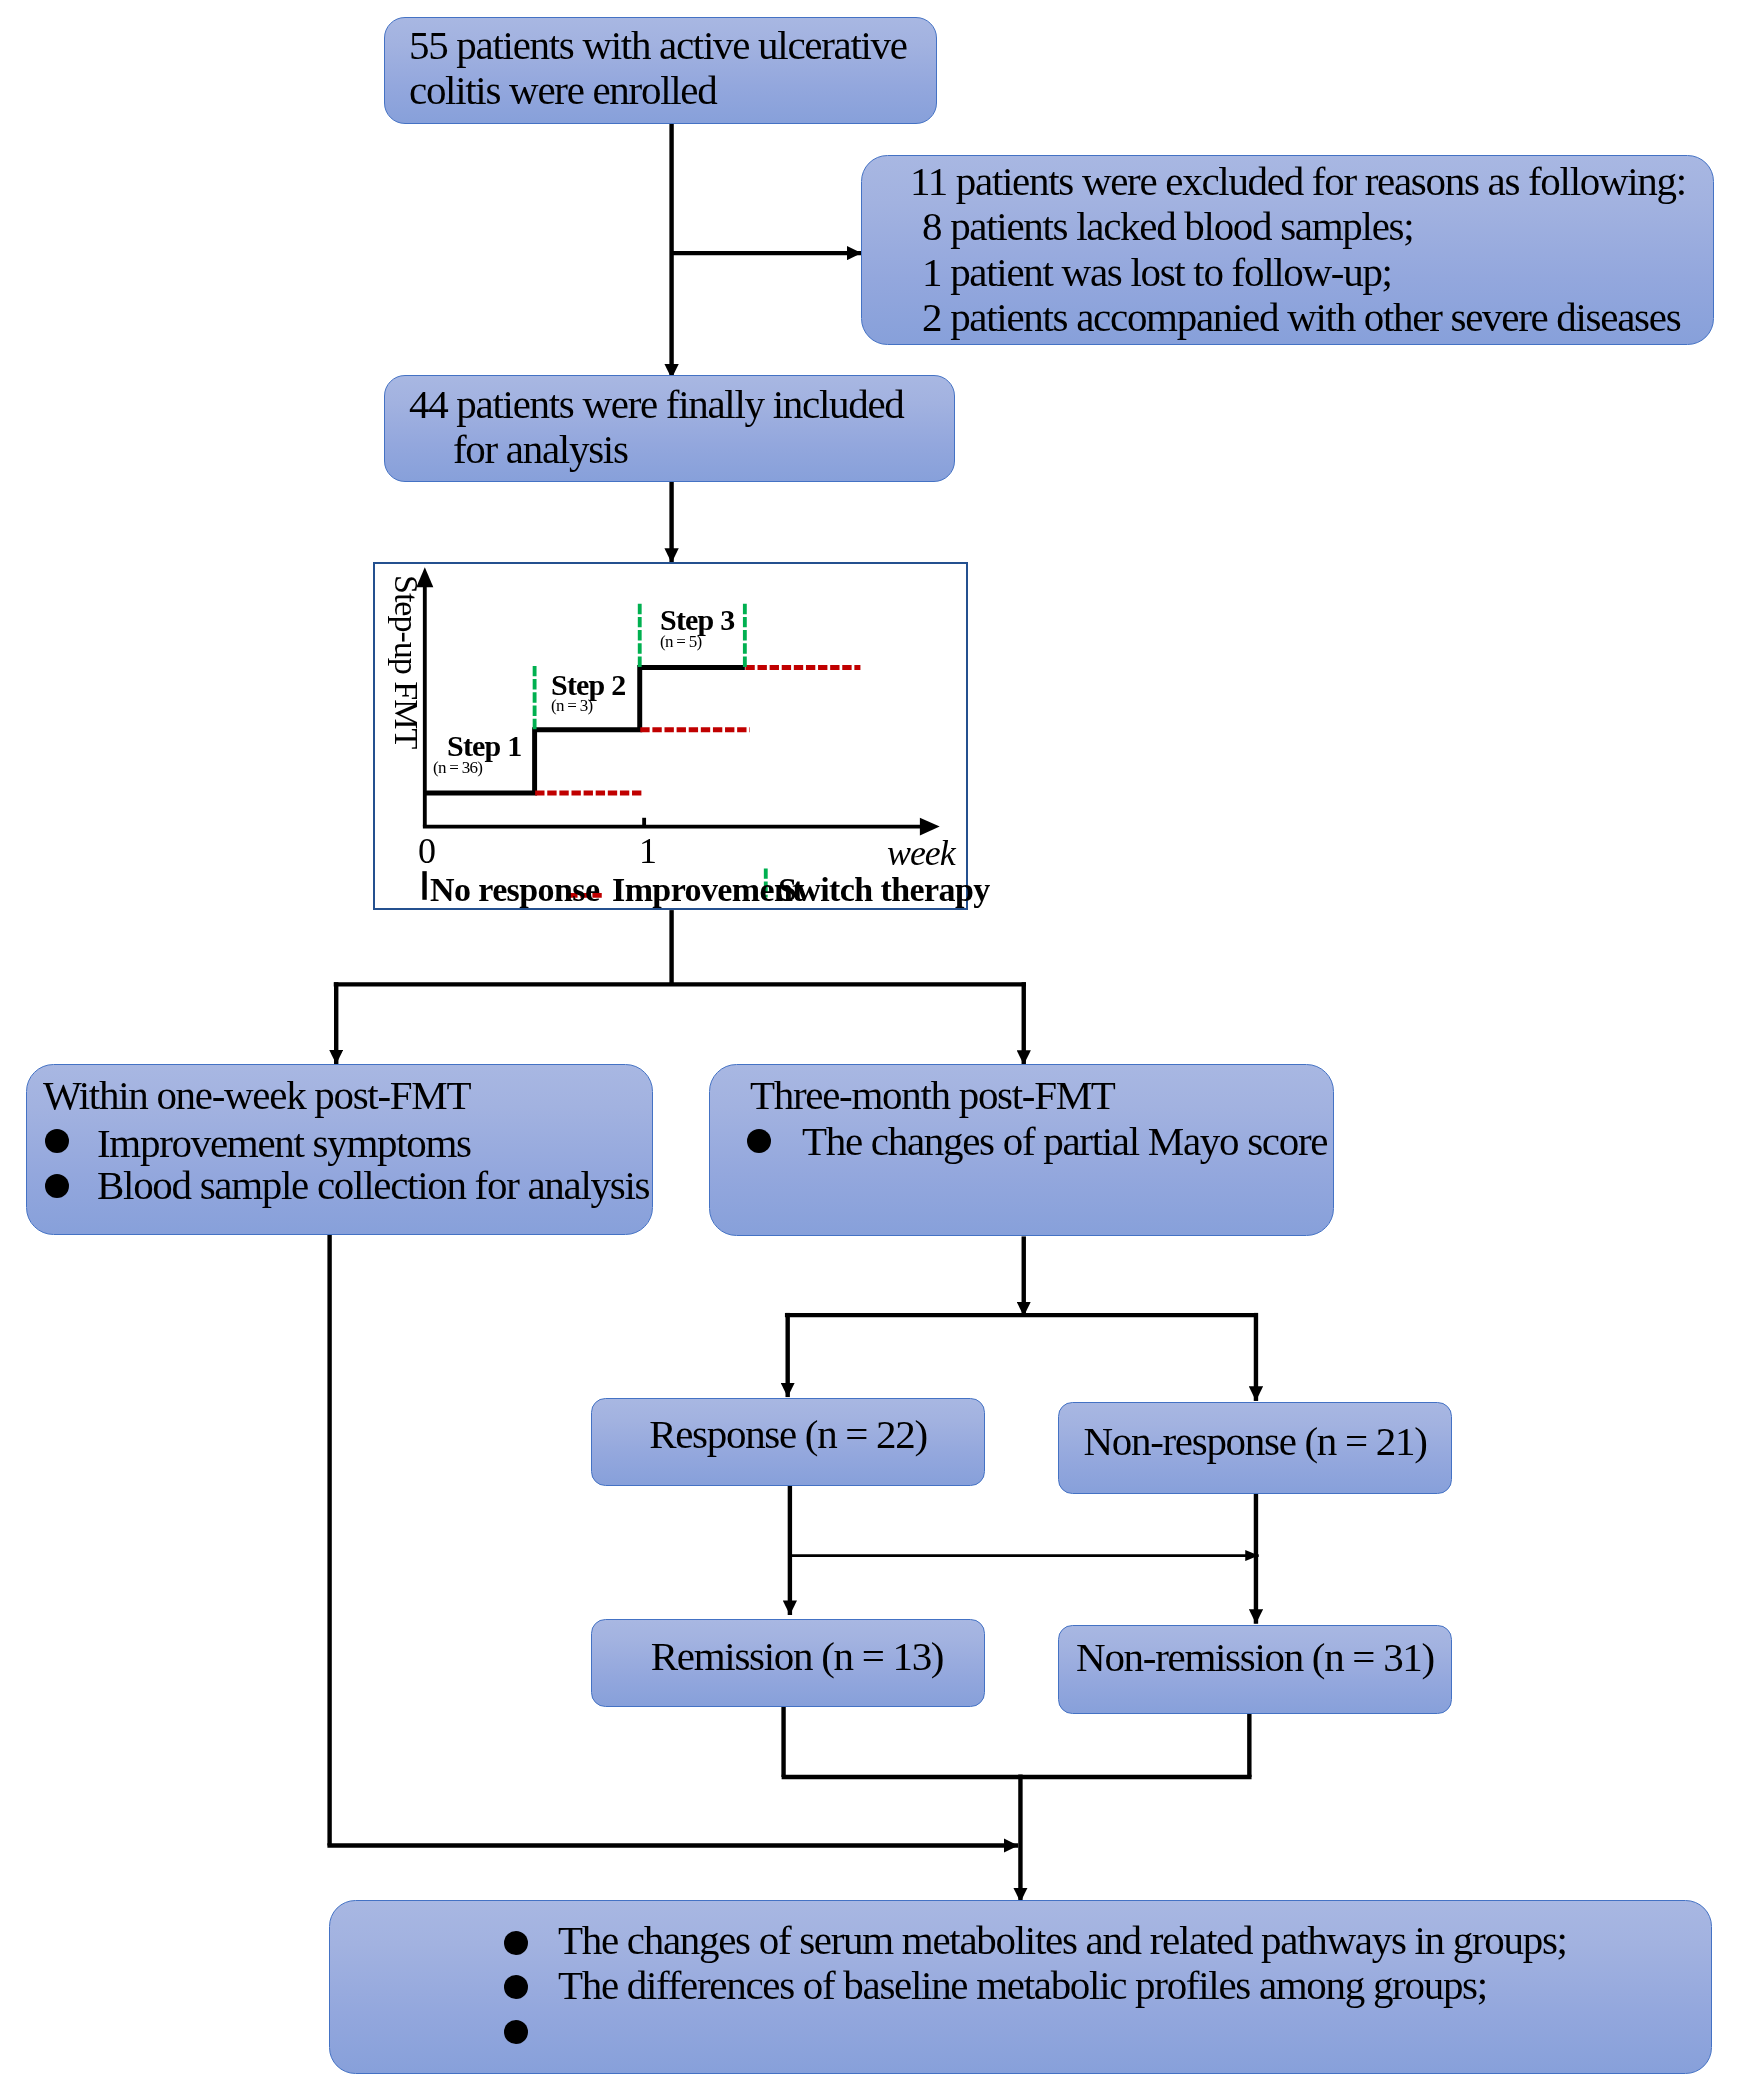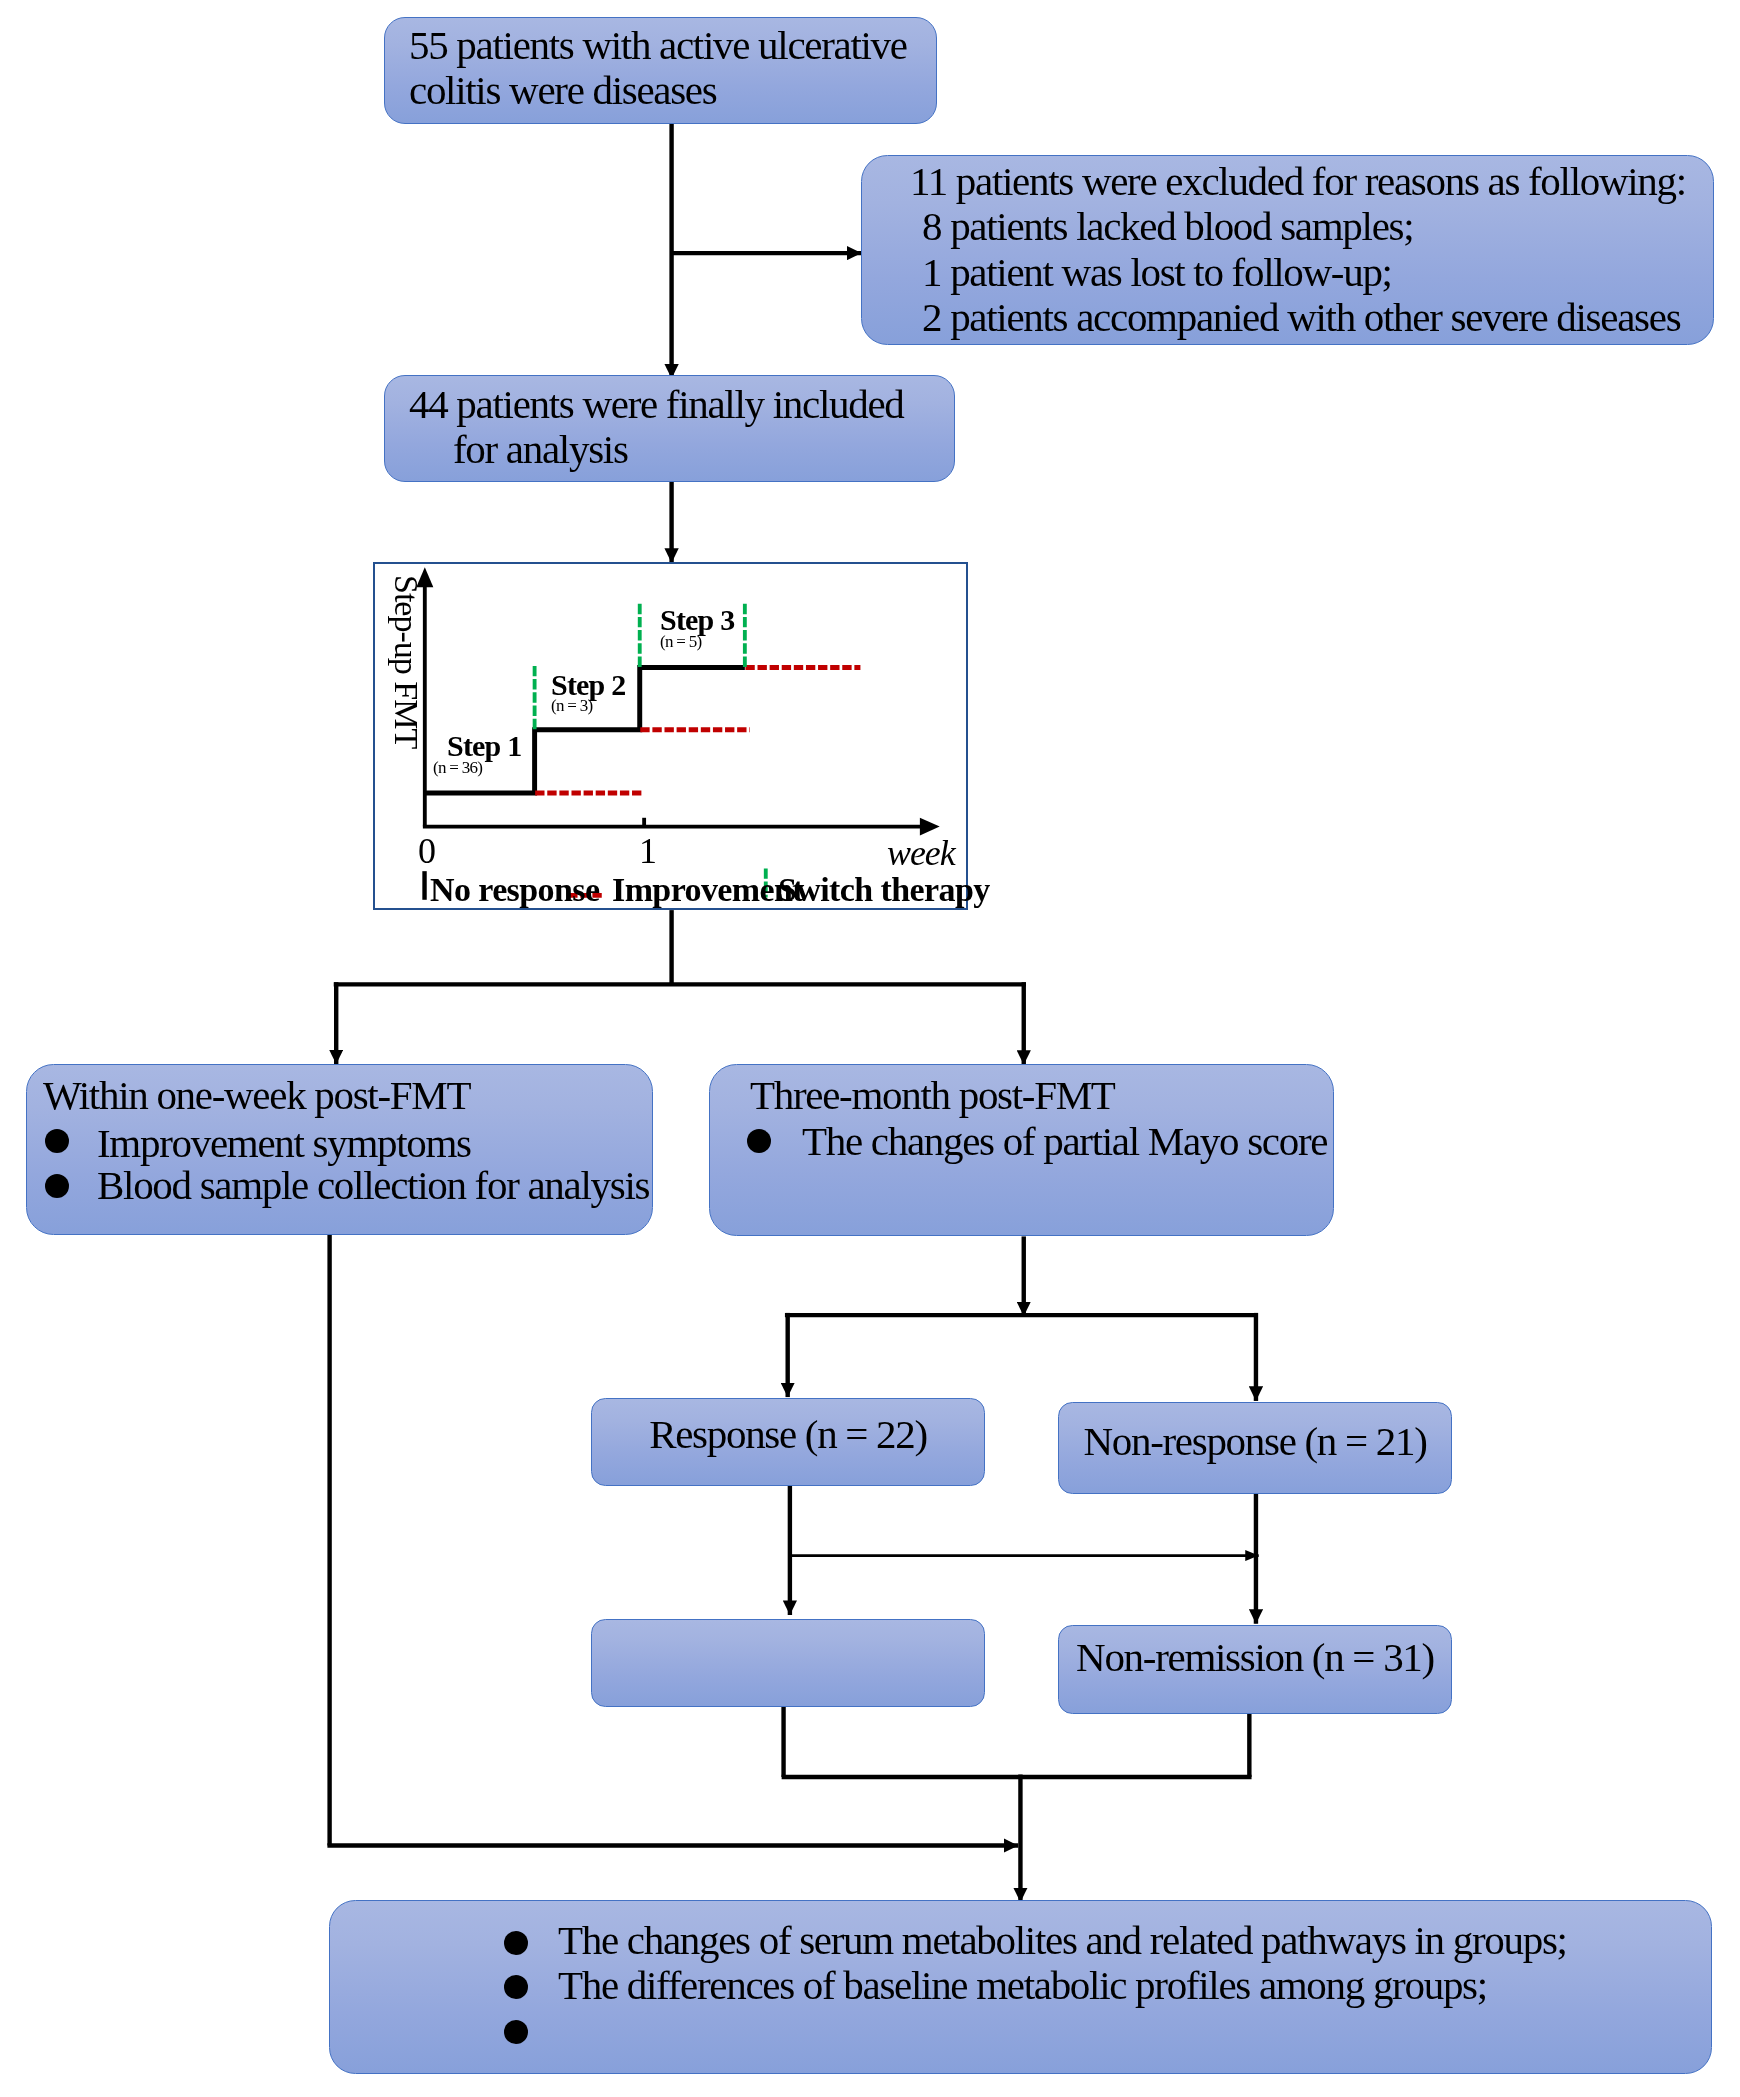--- a/index.html
+++ b/index.html
@@ -74,21 +74,21 @@
     <path d="M1854,3225 L1854,3457" marker-end="url(#ah)"></path>
 
     <path d="M598.5,2244 L598.5,3354"></path>
     <path d="M594.5,3354 L1850,3354" marker-end="url(#ah)"></path>
   </g>
 </svg>
 
 <div class="box" style="left:384px;top:16.5px;width:553px;height:107px;border-radius:21px;">
 </div>
 <div class="txt" style="left:409px;top:25px;">55 patients with active ulcerative</div>
-<div class="txt" style="left:409px;top:70px;">colitis were diseases</div>
+<div class="txt" style="left:409px;top:70px;">colitis were enrolled</div>
 
 <div class="box" style="left:861px;top:155px;width:853px;height:190px;border-radius:26.4px;">
 </div>
 <div class="txt" style="left:910px;top:161px;">11 patients were excluded for reasons as following:</div>
 <div class="txt" style="left:922px;top:206px;">8 patients lacked blood samples;</div>
 <div class="txt" style="left:922px;top:252px;">1 patient was lost to follow-up;</div>
 <div class="txt" style="left:922px;top:297px;">2 patients accompanied with other severe diseases</div>
 
 <div class="box" style="left:384px;top:375px;width:571px;height:107px;border-radius:21px;">
 </div>
@@ -169,20 +169,21 @@
 <div class="box" style="left:591px;top:1398px;width:394px;height:88px;border-radius:14.3px;">
 </div>
 <div class="txt" style="left:591px;top:1414px;width:394px;text-align:center;">Response (n = 22)</div>
 
 <div class="box" style="left:1058px;top:1402px;width:394px;height:92px;border-radius:14.3px;">
 </div>
 <div class="txt" style="left:1058px;top:1421px;width:394px;text-align:center;">Non-response (n = 21)</div>
 
 <div class="box" style="left:591px;top:1619px;width:394px;height:88px;border-radius:14.3px;">
 </div>
+<div class="txt" style="left:600px;top:1636px;width:394px;text-align:center;">Remission (n = 13)</div>
 
 <div class="box" style="left:1058px;top:1625px;width:394px;height:89px;border-radius:14.3px;">
 </div>
 <div class="txt" style="left:1058px;top:1637px;width:394px;text-align:center;">Non-remission (n = 31)</div>
 
 <div class="box" style="left:329px;top:1900px;width:1383px;height:174px;border-radius:26.4px;">
 </div>
 <div class="bullet" style="left:504px;top:1931px;width:24px;height:24px;"></div>
 <div class="txt" style="left:558px;top:1920px;">The changes of serum metabolites and related pathways in groups;</div>
 <div class="bullet" style="left:504px;top:1975px;width:24px;height:24px;"></div>

